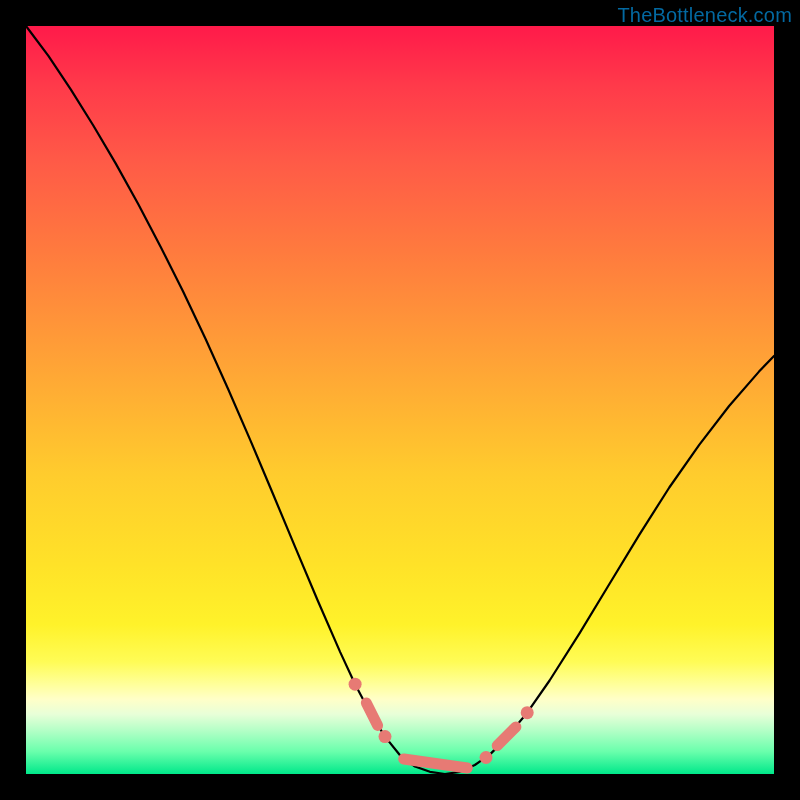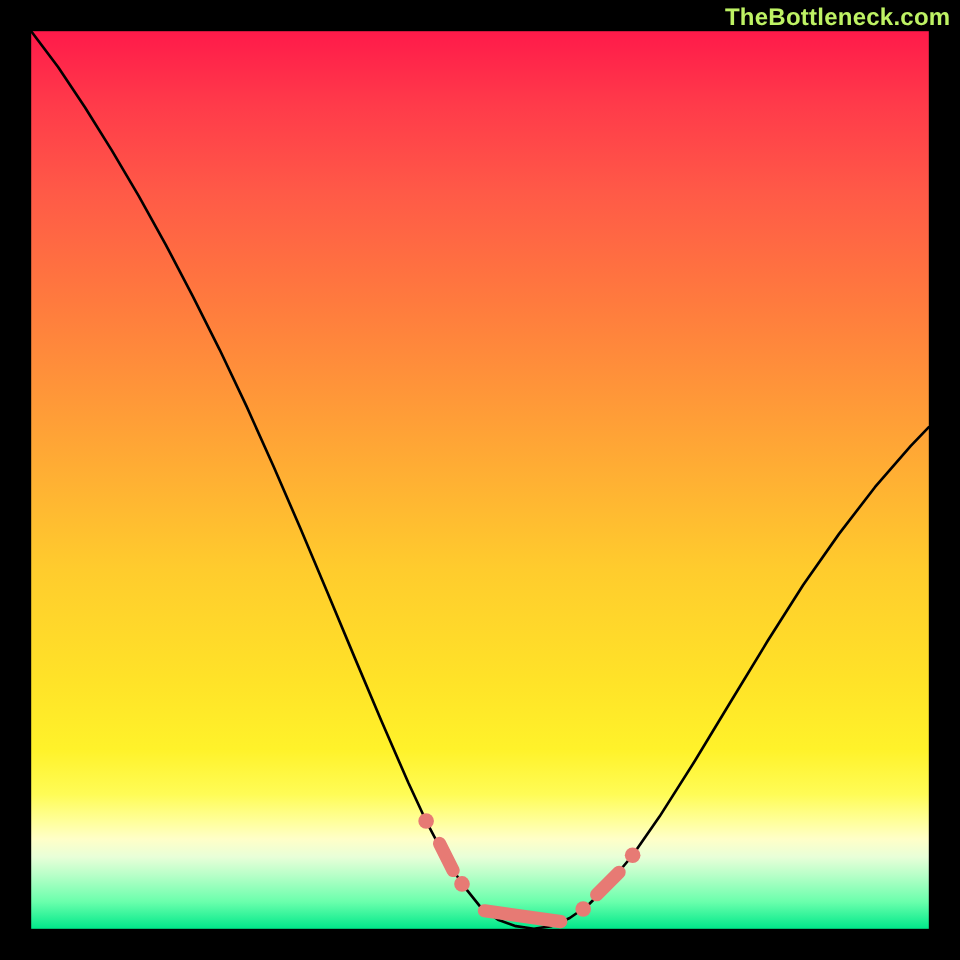--- a/index.html
+++ b/index.html
@@ -32,22 +32,22 @@
       #b8ffc8 94%,
       #6affac 97%,
       #00e88a 100%);
   }
   .watermark {
     position: absolute;
     top: 4px;
     right: 8px;
     font-family: Arial, Helvetica, sans-serif;
     font-size: 20px;
-    font-weight: 700;
-    color: #bef264;
+    font-weight: 400;
+    color: #0369a1;
     letter-spacing: 0.2px;
     user-select: none;
   }
   svg.plot {
     position: absolute;
     left: 0;
     top: 0;
     width: 748px;
     height: 748px;
     overflow: visible;

